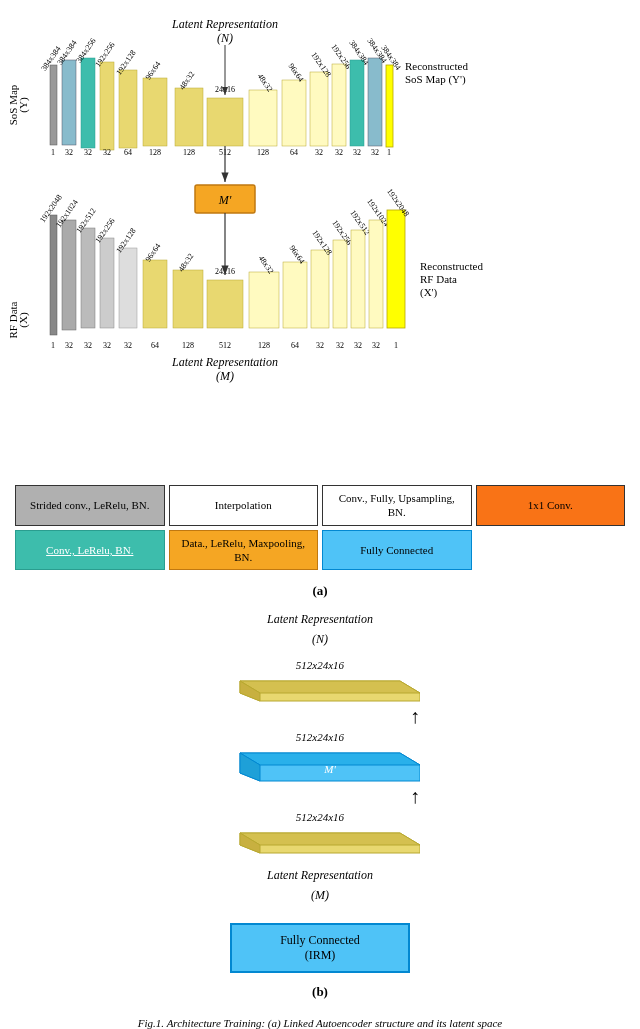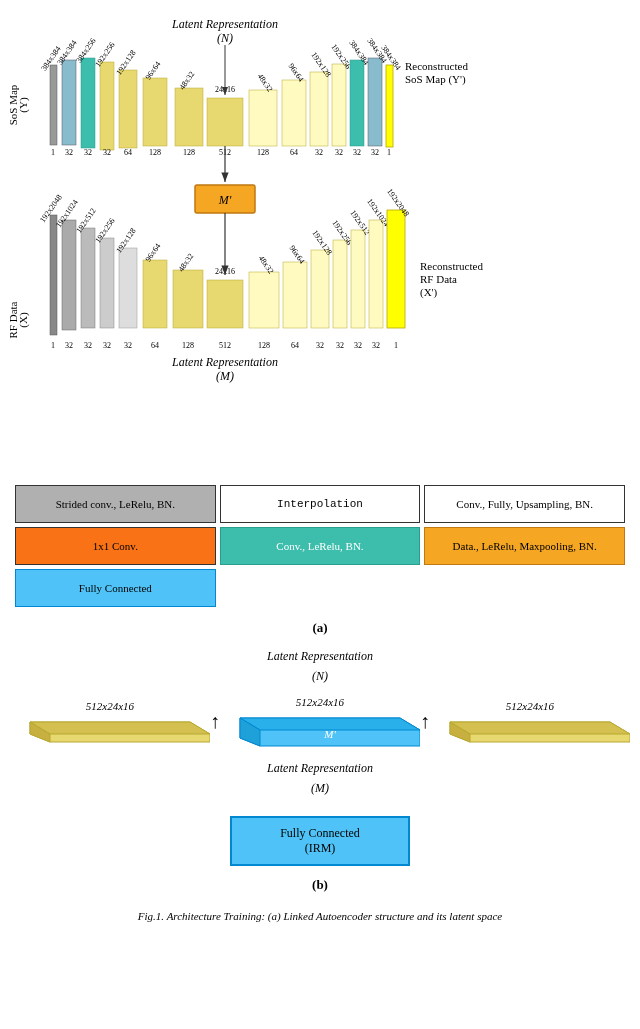--- a/index.html
+++ b/index.html
@@ -27,21 +27,21 @@
 
     
     .diagram-svg {
       width: 640px;
       height: 455px;
     }
 
     
     .legend {
       display: grid;
-      grid-template-columns: 1fr 1fr 1fr;
+      grid-template-columns: 1fr 1fr 1fr 1fr;
       gap: 4px;
       padding: 5px 10px;
       margin-bottom: 8px;
     }
 
     .legend-item {
       border: 1.5px solid #333;
       padding: 5px 8px;
       text-align: center;
       font-size: 11px;
@@ -69,22 +69,22 @@
     
     .diagram-b {
       display: flex;
       flex-direction: column;
       align-items: center;
       margin-top: 5px;
     }
 
     .layer-stack {
       display: flex;
-      flex-direction: row;
-      align-items: center;
+      flex-direction: column;
+      align-items: flex-end;
       margin-bottom: 10px;
     }
 
     .block-label-b {
       font-size: 11px;
       margin: 2px 0;
     }
 
     .arrow-up {
       font-size: 20px;
@@ -284,30 +284,30 @@
       <text x="415" y="273" font-size="11" font-family="Times New Roman" text-anchor="start">RF Data</text>
       <text x="415" y="286" font-size="11" font-family="Times New Roman" text-anchor="start">(X')</text>
 
     </svg>
   </div>
 
   <div class="legend">
     <div class="legend-item gray-bg">
       <span>Strided conv., LeRelu, BN.</span>
     </div>
-    <div class="legend-item white-bg" style="background:#fff; border:1.5px solid #333;font-family:Liberation Mono, monospace;">
+    <div class="legend-item white-bg" style="background:#fff; border:1.5px solid #333;">
       <span>Interpolation</span>
     </div>
     <div class="legend-item white-bg" style="background:#fff; border:1.5px solid #333;">
       <span>Conv., Fully, Upsampling, BN.</span>
     </div>
     <div class="legend-item yellow-bg" style="background:#f97316; border:1.5px solid #333;">
       <span>1x1 Conv.</span>
     </div>
-    <div class="legend-item teal-bg" style="background:#3dbdac; color:#fff; border:1.5px solid #2a9d8f;">
+    <div class="legend-item teal-bg" style="background:#3dbdac; color:#fff; border:1.5px solid #2a9d8f;text-decoration:underline;">
       <span>Conv., LeRelu, BN.</span>
     </div>
     <div class="legend-item orange-bg" style="background:#f5a623; border:1.5px solid #c07810;">
       <span>Data., LeRelu, Maxpooling, BN.</span>
     </div>
     <div class="legend-item blue-bg" style="background:#4fc3f7; border:1.5px solid #0288d1; grid-column: span 1;">
       <span>Fully Connected</span>
     </div>
   </div>
 

